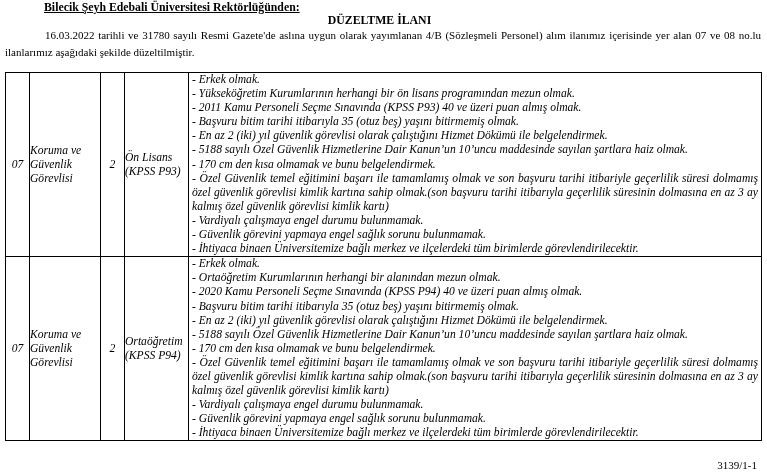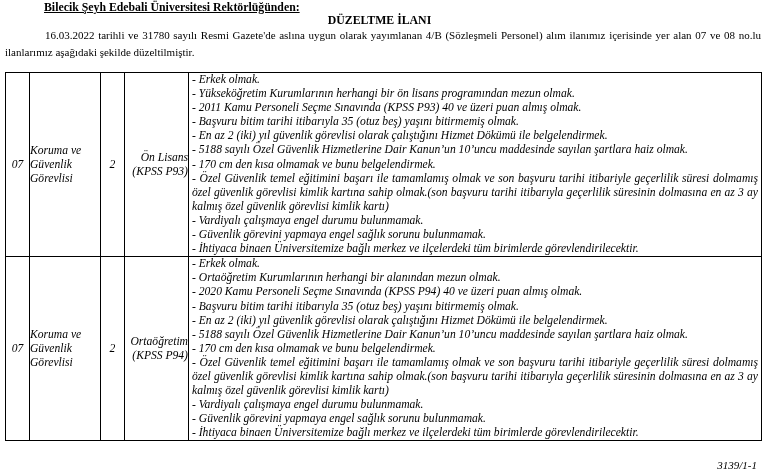--- a/index.html
+++ b/index.html
@@ -26,28 +26,28 @@
     border-collapse: collapse; table-layout: fixed;
   }
   table.ads td {
     border: 1.5px solid #000; padding: 0; vertical-align: middle;
     font-size: 11.6px;
     font-style: italic;
   }
   td.c-no { width: 23px; text-align: center; }
   td.c-title { width: 70px; text-align: left; line-height: 14px; }
   td.c-count { width: 23px; text-align: center; }
-  td.c-edu { width: 63px; text-align: right; line-height: 14px; }
+  td.c-edu { width: 63px; text-align: left; line-height: 14px; }
   td.c-req { padding: 0 3px !important; vertical-align: top; }
   .req-list { margin: 0; padding: 0; list-style: none; }
   .req-list li {
     line-height: 14.1px; text-align: justify; text-align-last: left;
   }
   .ref {
-    position: absolute; right: 10px; top: 459px; font-size: 11px; font-style: italic;
+    position: absolute; right: 10px; top: 459px; font-size: 11px;
   }
 </style>
 </head>
 <body>
 
 <div class="org">Bilecik Şeyh Edebali Üniversitesi Rektörlüğünden:</div>
 <div class="title">DÜZELTME İLANI</div>
 <div class="intro">16.03.2022 tarihli ve 31780 sayılı Resmi Gazete'de aslına uygun olarak yayımlanan 4/B (Sözleşmeli Personel) alım ilanımız içerisinde yer alan 07 ve 08 no.lu ilanlarımız aşağıdaki şekilde düzeltilmiştir.</div>
 
 <table class="ads">

